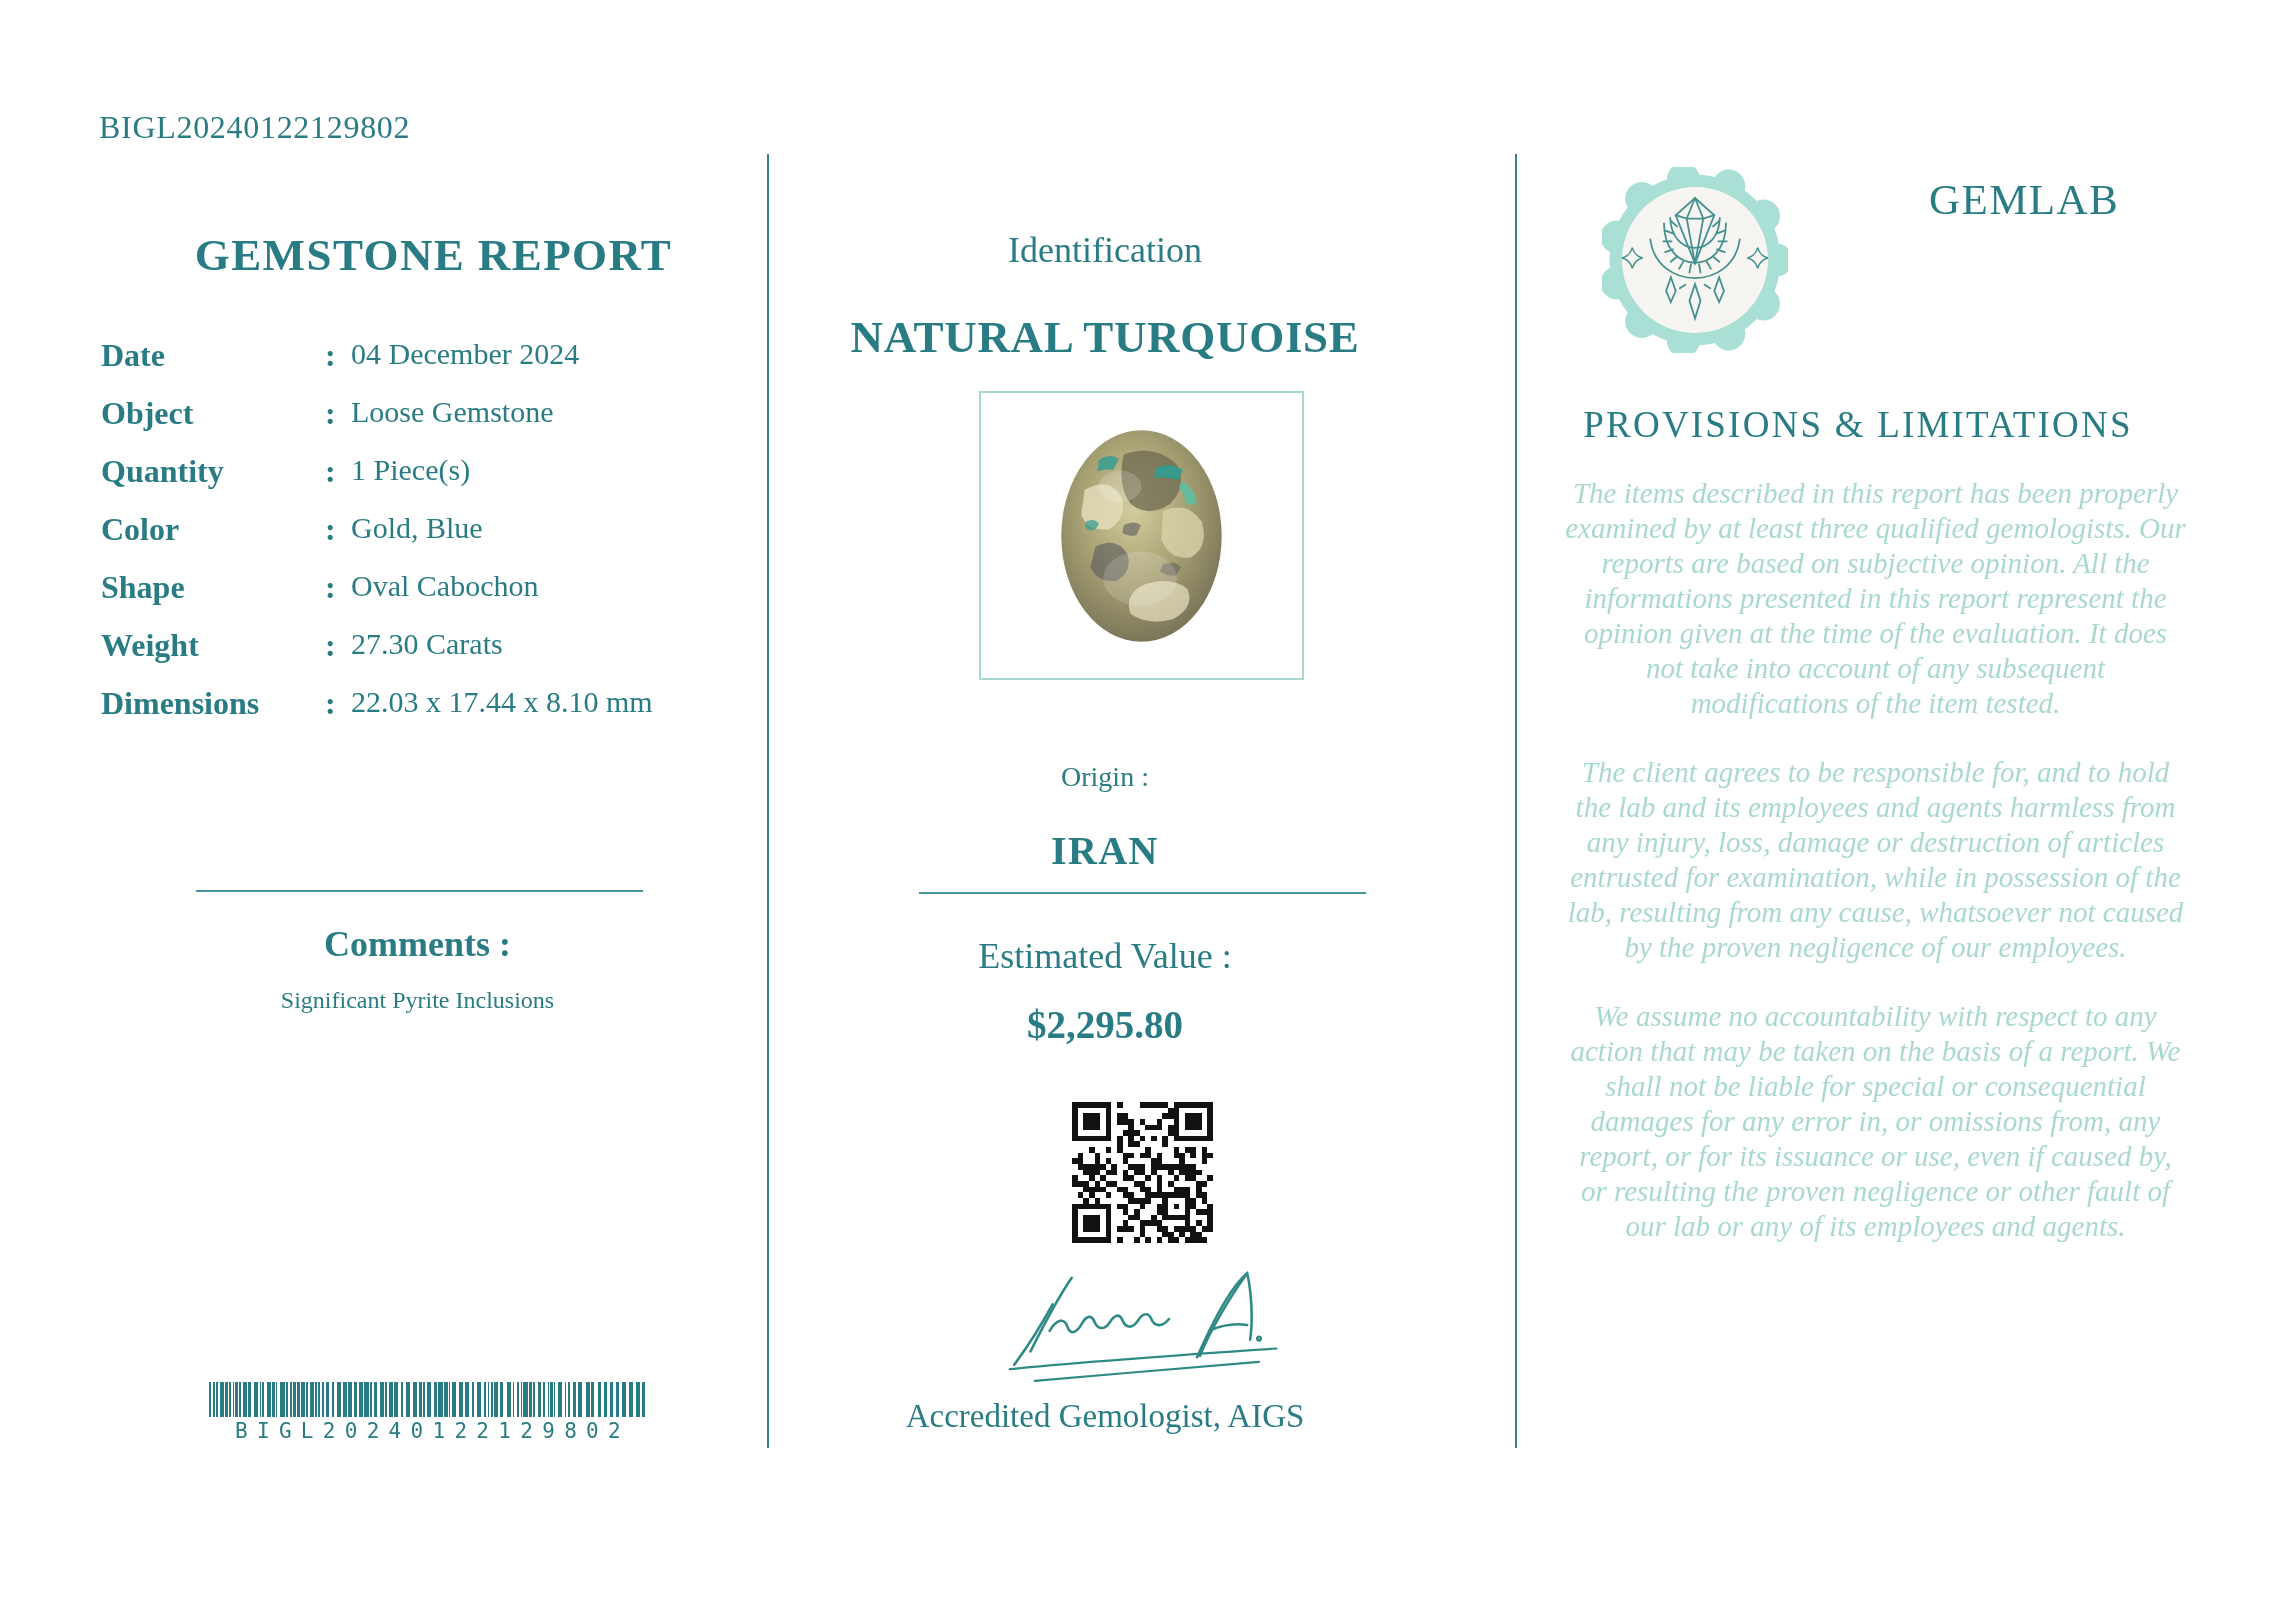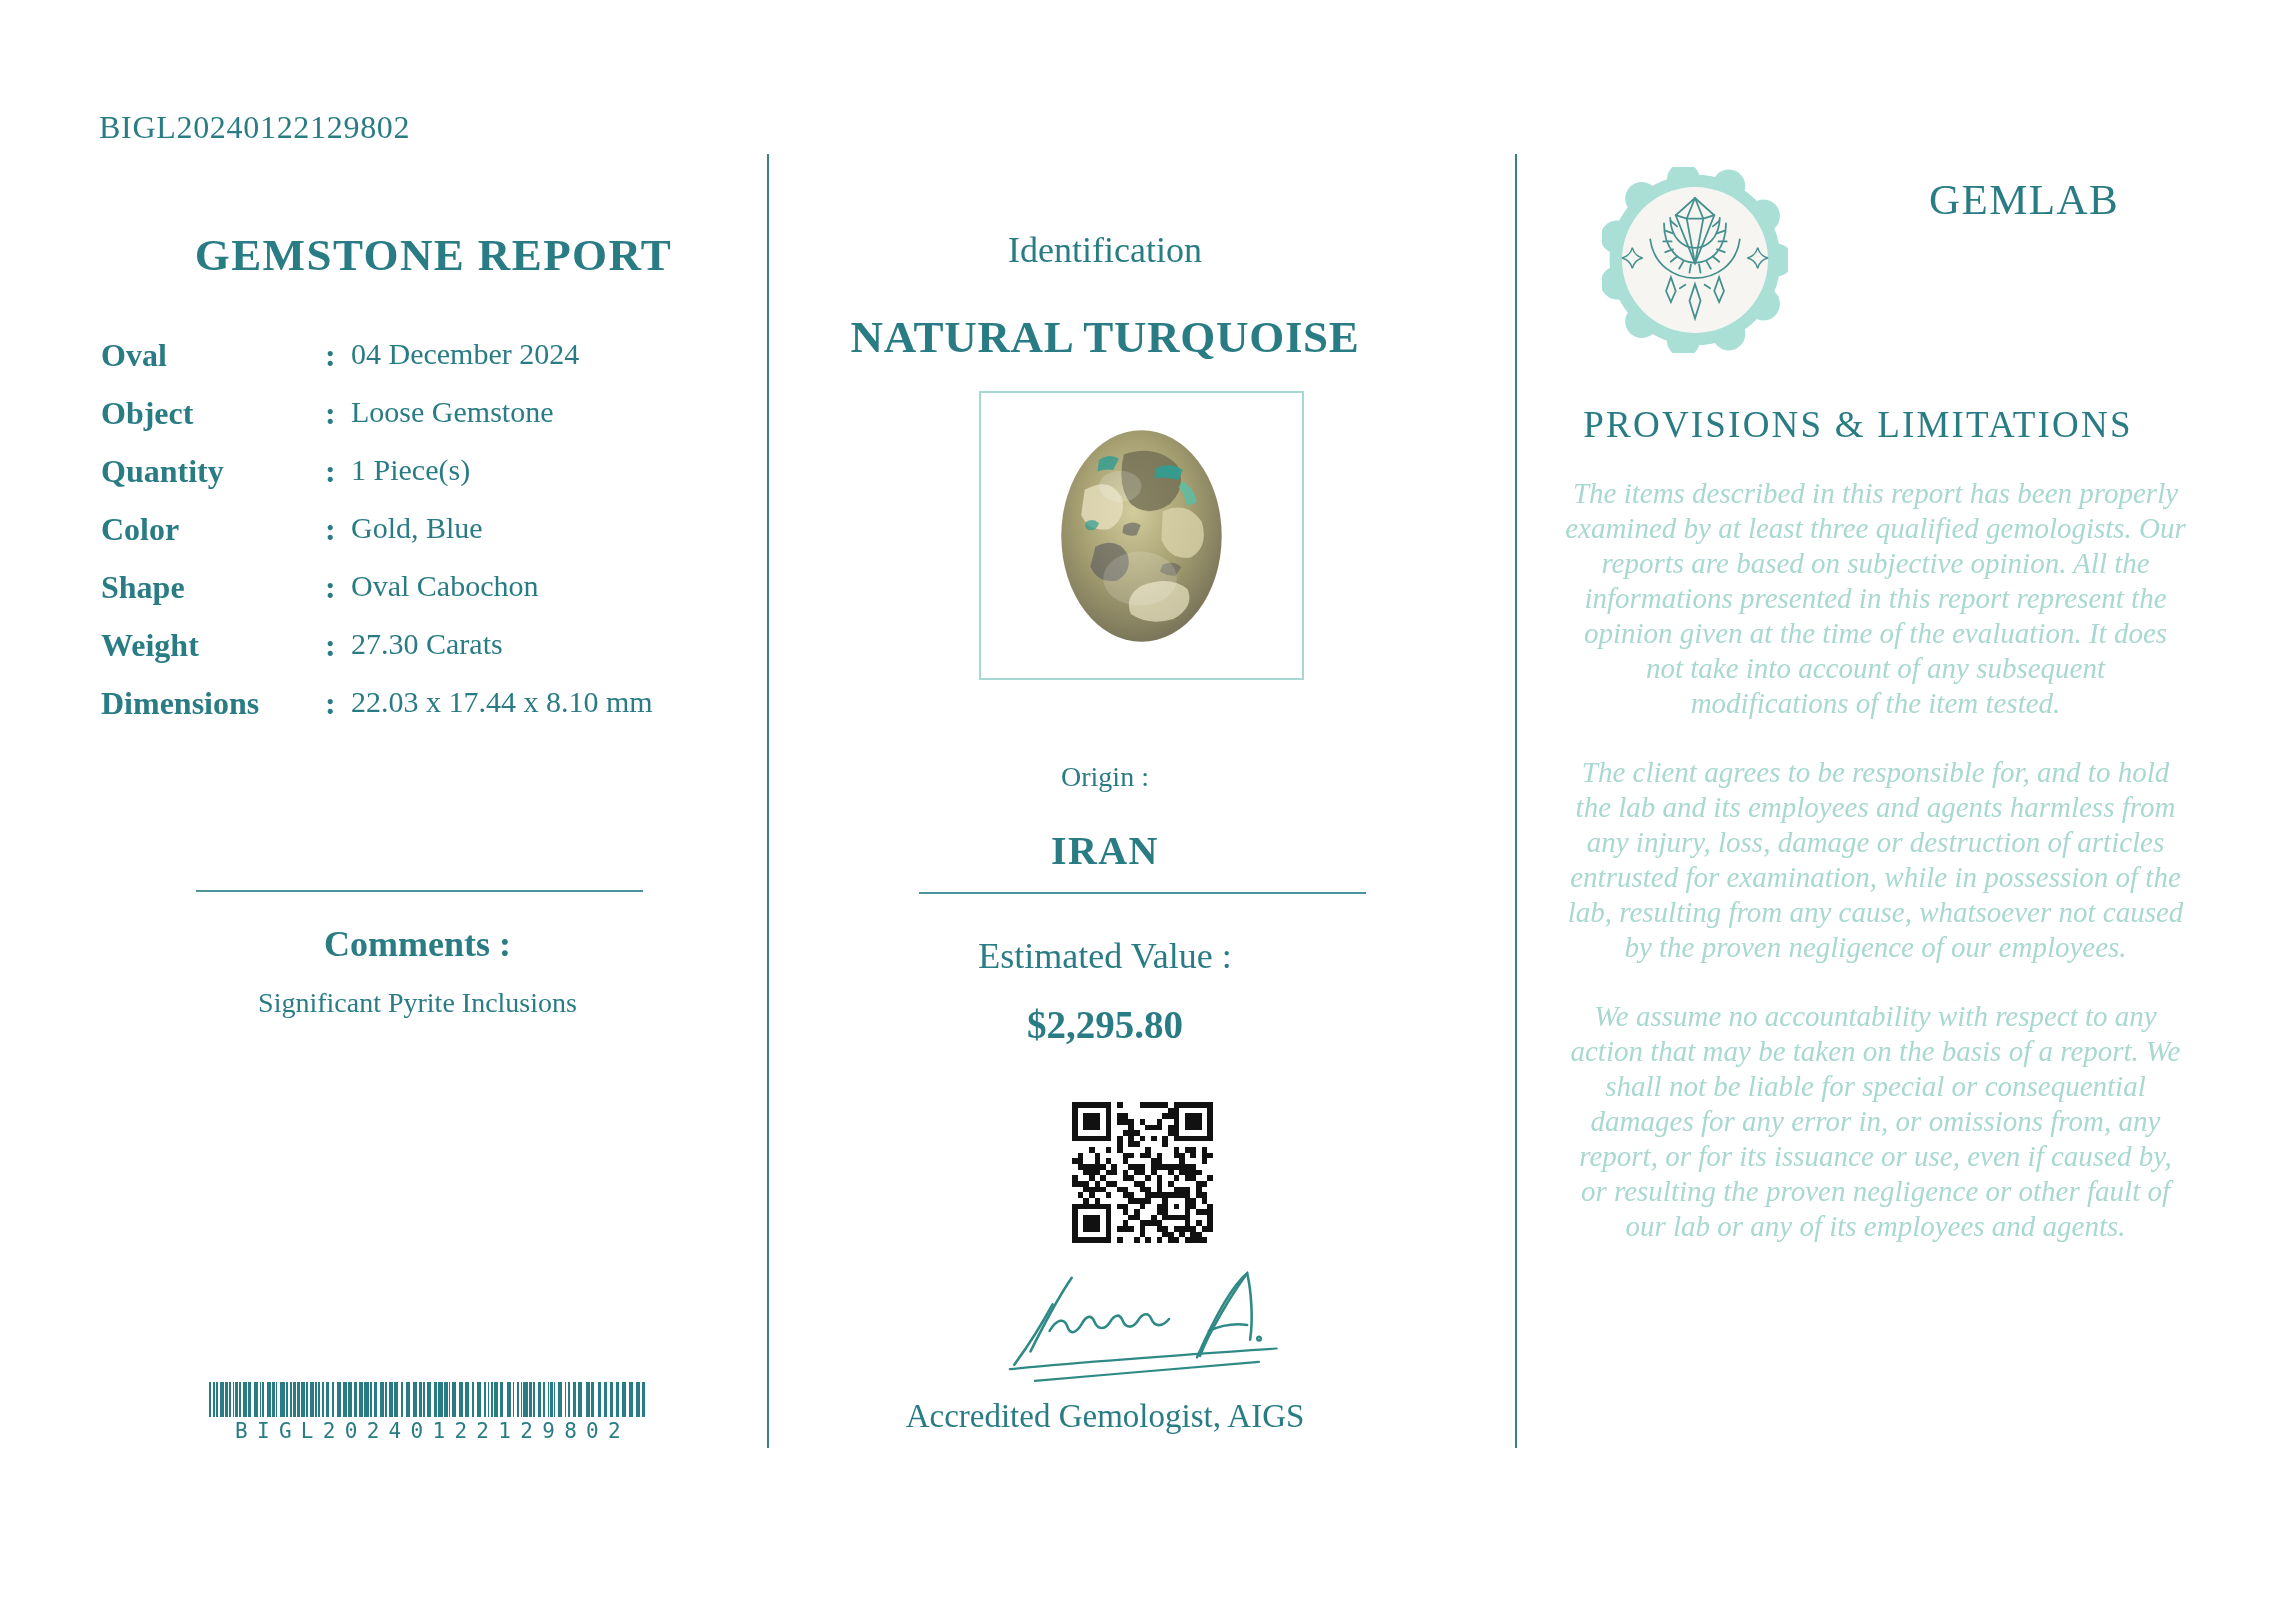--- a/index.html
+++ b/index.html
@@ -22,21 +22,21 @@
   .report-number{left:99px;top:109px;font-size:32px;letter-spacing:0.7px;color:var(--teal);}
   .col1-title{left:101px;top:213px;width:633px;text-align:center;font-size:45px;font-weight:bold;letter-spacing:1.4px;margin:16px;}
   .fields{left:101px;top:337px;width:633px;}
   .field-row{display:grid;grid-template-columns:224px 26px 1fr;height:58px;align-items:start;}
   .f-label{font-size:32px;font-weight:bold;}
   .f-colon{font-size:32px;font-weight:bold;text-align:left;}
   .f-value{font-size:30px;}
   .rule{border-top:2.9px solid #4a959c;height:0;}
   .rule1{left:196px;top:890px;width:447px;}
   .comments-label{left:101px;top:923px;width:633px;text-align:center;font-size:36px;font-weight:bold;}
-  .comments-value{left:101px;top:987px;width:633px;text-align:center;font-size:28px;}
+  .comments-value{left:101px;top:987px;width:633px;text-align:center;font-size:24px;}
   .barcode{left:209px;top:1382px;width:447px;}
   #barcode-bars{display:flex;height:35px;width:447px;overflow:hidden;align-items:stretch;}
   #barcode-bars div{background:var(--teal);flex:0 0 auto;}
   .barcode-text{margin-top:2.2px;text-align:center;font-family:"DejaVu Sans Mono","Liberation Mono",monospace;
     font-size:21px;letter-spacing:9.3px;color:var(--teal);white-space:nowrap;}
   
   .vdivider{width:2.2px;height:1294px;top:154px;background:var(--divider);}
   .vd1{left:767px;} .vd2{left:1515px;}
   
   .mid{left:732px;width:746px;text-align:center;}
@@ -63,21 +63,21 @@
 <body>
 
 <div>
 
   <div class="abs report-number">BIGL20240122129802</div>
 
   <h1 class="abs col1-title">GEMSTONE REPORT</h1>
 
   <div class="abs fields">
     <div class="field-row">
-      <span class="f-label">Oval</span>
+      <span class="f-label">Date</span>
       <span class="f-colon">:</span>
       <span class="f-value">04 December 2024</span>
     </div>
     <div class="field-row">
       <span class="f-label">Object</span>
       <span class="f-colon">:</span>
       <span class="f-value">Loose Gemstone</span>
     </div>
     <div class="field-row">
       <span class="f-label">Quantity</span>

